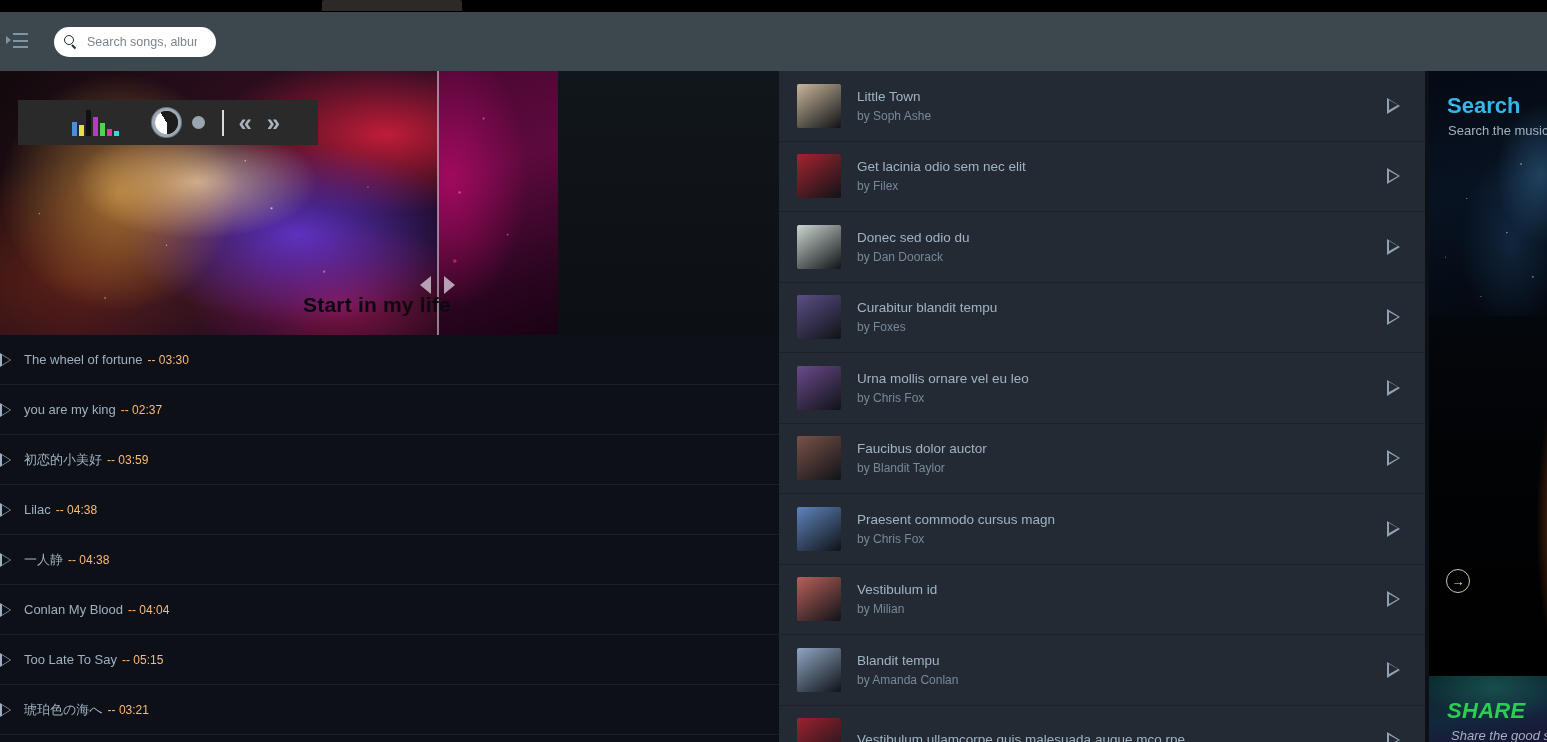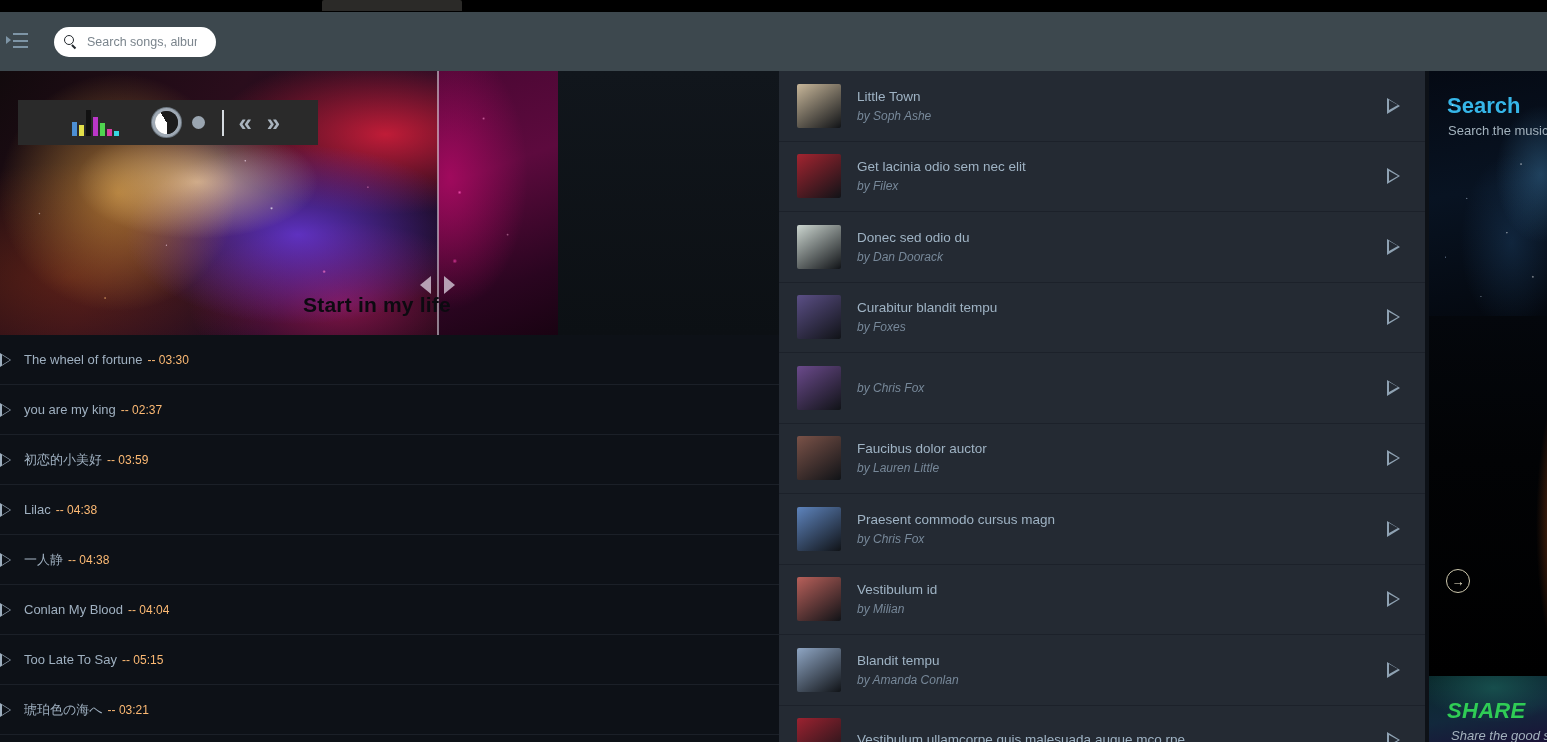--- a/index.html
+++ b/index.html
@@ -200,21 +200,21 @@
   .track-row {
     height:70.5px; display:flex; align-items:center;
     border-bottom:1px solid #1c212a; padding:0 14px 0 18px; cursor:pointer;
   }
   .thumb {
     width:44px; height:44px; flex:none; border-radius:2px; overflow:hidden;
     background:#3a3f48;
   }
   .track-meta { margin-left:16px; flex:1; min-width:0; }
   .track-title { color:#9fb3c4; font-size:13.5px; line-height:1.5; white-space:nowrap; overflow:hidden; }
-  .track-artist { color:#778899; font-size:12px; line-height:1.5;font-style:italic; }
+  .track-artist { color:#778899; font-size:12px; line-height:1.5; }
   .track-play { width:0;height:0; flex:none; position:relative; margin-right:12px; }
   .track-play::before{
     content:""; position:absolute; left:-12px; top:-8px; width:0;height:0;
     border-top:8px solid transparent; border-bottom:8px solid transparent;
     border-left:13px solid #8fa2b3;
   }
   .track-play::after{
     content:""; position:absolute; left:-10px; top:-5.6px; width:0;height:0;
     border-top:5.6px solid transparent; border-bottom:5.6px solid transparent;
     border-left:9px solid #242a33;
@@ -407,29 +407,30 @@
         <div class="thumb" style="background: linear-gradient(145deg, rgb(91, 79, 134) 0%, rgba(0, 0, 0, 0.55) 100%);"></div>
         <div class="track-meta">
           <div class="track-title">Curabitur blandit tempu</div>
           <div class="track-artist">by Foxes</div>
         </div>
         <div class="track-play"></div>
       </div>
       <div class="track-row">
         <div class="thumb" style="background: linear-gradient(145deg, rgb(107, 74, 140) 0%, rgba(0, 0, 0, 0.55) 100%);"></div>
         <div class="track-meta">
+          <div class="track-title">Urna mollis ornare vel eu leo</div>
           <div class="track-artist">by Chris Fox</div>
         </div>
         <div class="track-play"></div>
       </div>
       <div class="track-row">
         <div class="thumb" style="background: linear-gradient(145deg, rgb(122, 82, 72) 0%, rgba(0, 0, 0, 0.55) 100%);"></div>
         <div class="track-meta">
           <div class="track-title">Faucibus dolor auctor</div>
-          <div class="track-artist">by Lauren Little</div>
+          <div class="track-artist">by Blandit Taylor</div>
         </div>
         <div class="track-play"></div>
       </div>
       <div class="track-row">
         <div class="thumb" style="background: linear-gradient(145deg, rgb(94, 132, 189) 0%, rgba(0, 0, 0, 0.55) 100%);"></div>
         <div class="track-meta">
           <div class="track-title">Praesent commodo cursus magn</div>
           <div class="track-artist">by Chris Fox</div>
         </div>
         <div class="track-play"></div>

